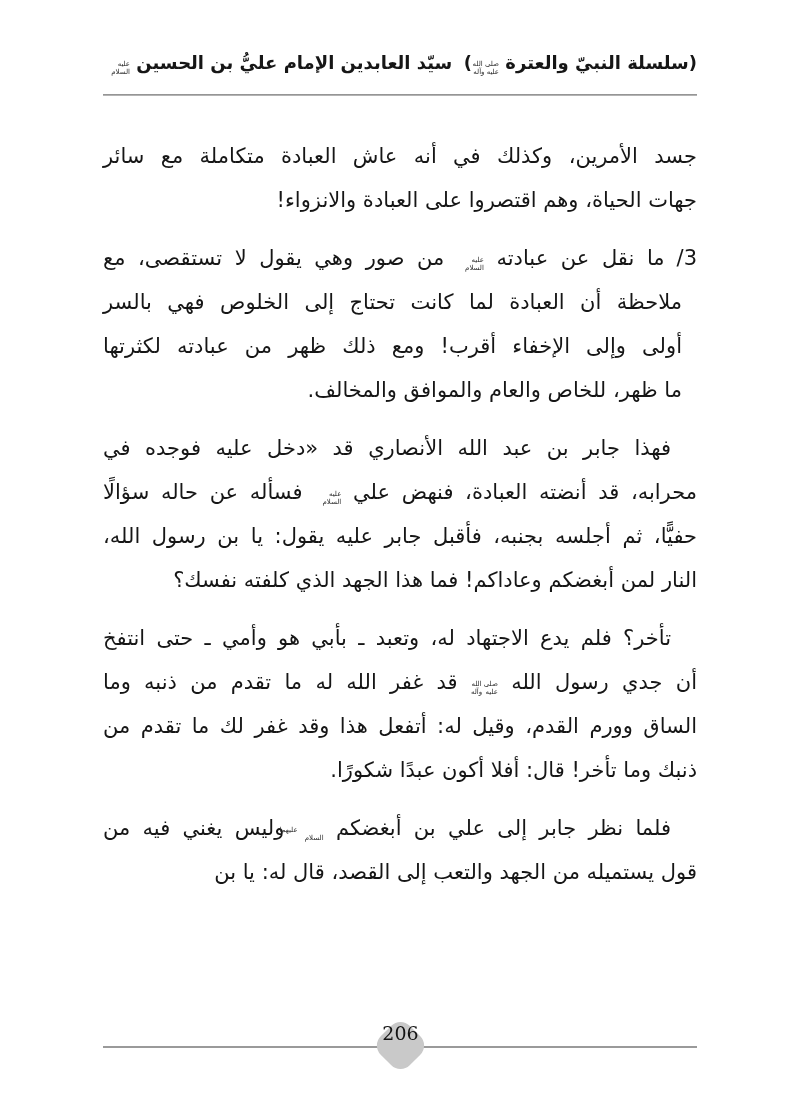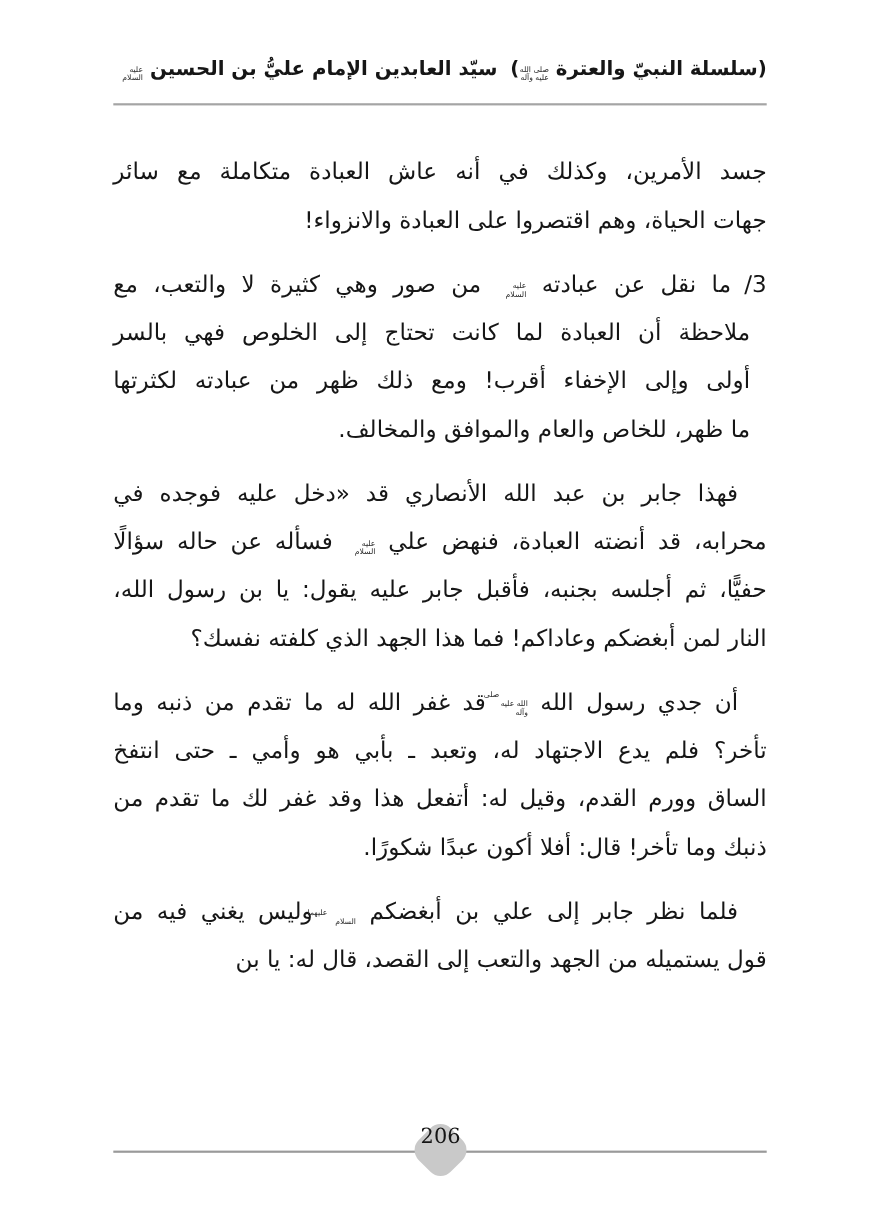--- a/index.html
+++ b/index.html
@@ -106,34 +106,34 @@
   </div>
 
   <div class="header-rule"></div>
 
   <div class="body-text">
       <div class="para plain">
         <div class="line"><span>جسد الأمرين، وكذلك في أنه عاش العبادة متكاملة مع سائر</span></div>
         <div class="line last"><span>جهات الحياة، وهم اقتصروا على العبادة والانزواء!</span></div>
       </div>
       <div class="para numbered">
-        <div class="line"><span class="num">3/</span><span>ما نقل عن عبادته </span><span class="honorific">عليه السلام</span><span> من صور وهي كثيرة لا والتعب، مع</span></div>
+        <div class="line"><span class="num">3/</span><span>ما نقل عن عبادته </span><span class="honorific">عليه السلام</span><span> من صور وهي يقول لا تستقصى، مع</span></div>
         <div class="line"><span>ملاحظة أن العبادة لما كانت تحتاج إلى الخلوص فهي بالسر</span></div>
         <div class="line"><span>أولى وإلى الإخفاء أقرب! ومع ذلك ظهر من عبادته لكثرتها</span></div>
         <div class="line last"><span>ما ظهر، للخاص والعام والموافق والمخالف.</span></div>
       </div>
       <div class="para indent">
         <div class="line"><span>فهذا جابر بن عبد الله الأنصاري قد «دخل عليه فوجده في</span></div>
         <div class="line"><span>محرابه، قد أنضته العبادة، فنهض علي </span><span class="honorific">عليه السلام</span><span> فسأله عن حاله سؤالًا</span></div>
         <div class="line"><span>حفيًّا، ثم أجلسه بجنبه، فأقبل جابر عليه يقول: يا بن رسول الله،</span></div>
         <div class="line last"><span>النار لمن أبغضكم وعاداكم! فما هذا الجهد الذي كلفته نفسك؟</span></div>
       </div>
       <div class="para indent">
+        <div class="line"><span>تأخر؟ فلم يدع الاجتهاد له، وتعبد ـ بأبي هو وأمي ـ حتى انتفخ</span></div>
         <div class="line"><span>أن جدي رسول الله </span><span class="honorific">صلى الله عليه وآله</span><span> قد غفر الله له ما تقدم من ذنبه وما</span></div>
-        <div class="line"><span>تأخر؟ فلم يدع الاجتهاد له، وتعبد ـ بأبي هو وأمي ـ حتى انتفخ</span></div>
         <div class="line"><span>الساق وورم القدم، وقيل له: أتفعل هذا وقد غفر لك ما تقدم من</span></div>
         <div class="line last"><span>ذنبك وما تأخر! قال: أفلا أكون عبدًا شكورًا.</span></div>
       </div>
       <div class="para indent">
         <div class="line"><span>فلما نظر جابر إلى علي بن أبغضكم </span><span class="honorific">عليهما السلام</span><span> وليس يغني فيه من</span></div>
         <div class="line last"><span>قول يستميله من الجهد والتعب إلى القصد، قال له: يا بن</span></div>
       </div>
     </div>
 
   <div class="footer-rule"></div>

